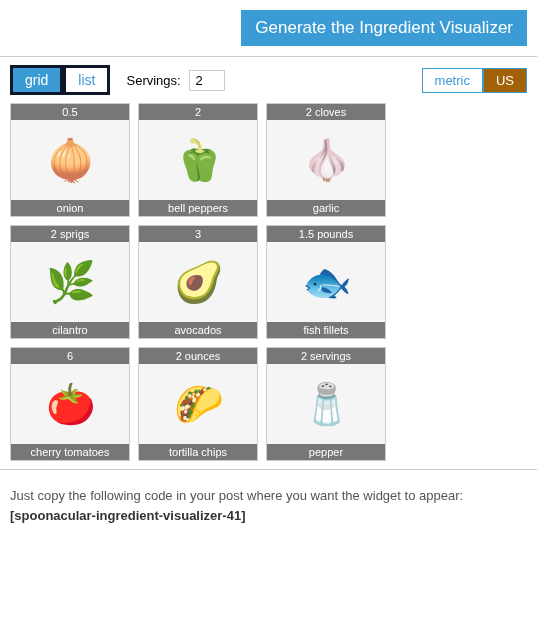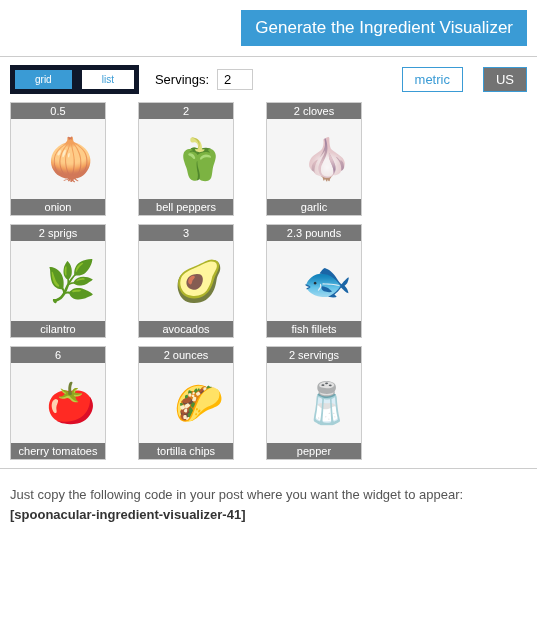--- a/index.html
+++ b/index.html
@@ -38,24 +38,24 @@
       align-items: center;
       gap: 8px;
       margin-bottom: 8px;
     }
 
     .view-toggle {
       display: flex;
     }
 
     .view-btn {
-      padding: 4px 20px;
-      border: 5px solid #0f172a;
+      padding: 4px 12px;
+      border: 3px solid #0f172a;
       cursor: pointer;
-      font-size: 10px;
+      font-size: 14px;
       background: #fff;
       color: #3a9bd5;
     }
 
     .view-btn.active {
       background: #3a9bd5;
       color: #fff;
     }
 
     .servings-label {
@@ -68,46 +68,45 @@
       width: 36px;
       border: 1px solid #ccc;
       padding: 2px 4px;
       font-size: 13px;
       text-align: center;
     }
 
     .unit-toggle {
       display: flex;
       margin-left: auto;
-      gap: 20px;
     }
 
     .unit-btn {
       padding: 4px 12px;
       border: 1px solid #3a9bd5;
       cursor: pointer;
       font-size: 13px;
       background: #fff;
       color: #3a9bd5;
     }
 
     .unit-btn.active {
-      background: #737373;
+      background: #a16207;
       color: #fff;
     }
 
     .grid-container {
       display: grid;
       grid-template-columns: repeat(3, 120px);
       gap: 8px;
       justify-content: start;
     }
 
     .ingredient-card {
-      width: 96px;
+      width: 120px;
       border: 1px solid #ccc;
       background: #fff;
       overflow: hidden;
     }
 
     .card-amount {
       background: #777;
       color: #fff;
       font-size: 11px;
       text-align: center;
@@ -233,21 +232,21 @@
         <div class="ingredient-card">
           <div class="card-amount">3</div>
           <div class="card-image">
             <div style="width: 80px; height: 64px; display: flex; align-items: center; justify-content: center;">
               <span class="food-emoji">🥑</span>
             </div>
           </div>
           <div class="card-name">avocados</div>
         </div>
         <div class="ingredient-card">
-          <div class="card-amount">2.3 pounds</div>
+          <div class="card-amount">1.5 pounds</div>
           <div class="card-image">
             <div style="width: 80px; height: 64px; display: flex; align-items: center; justify-content: center;">
               <span class="food-emoji">🐟</span>
             </div>
           </div>
           <div class="card-name">fish fillets</div>
         </div>
         <div class="ingredient-card">
           <div class="card-amount">6</div>
           <div class="card-image">

